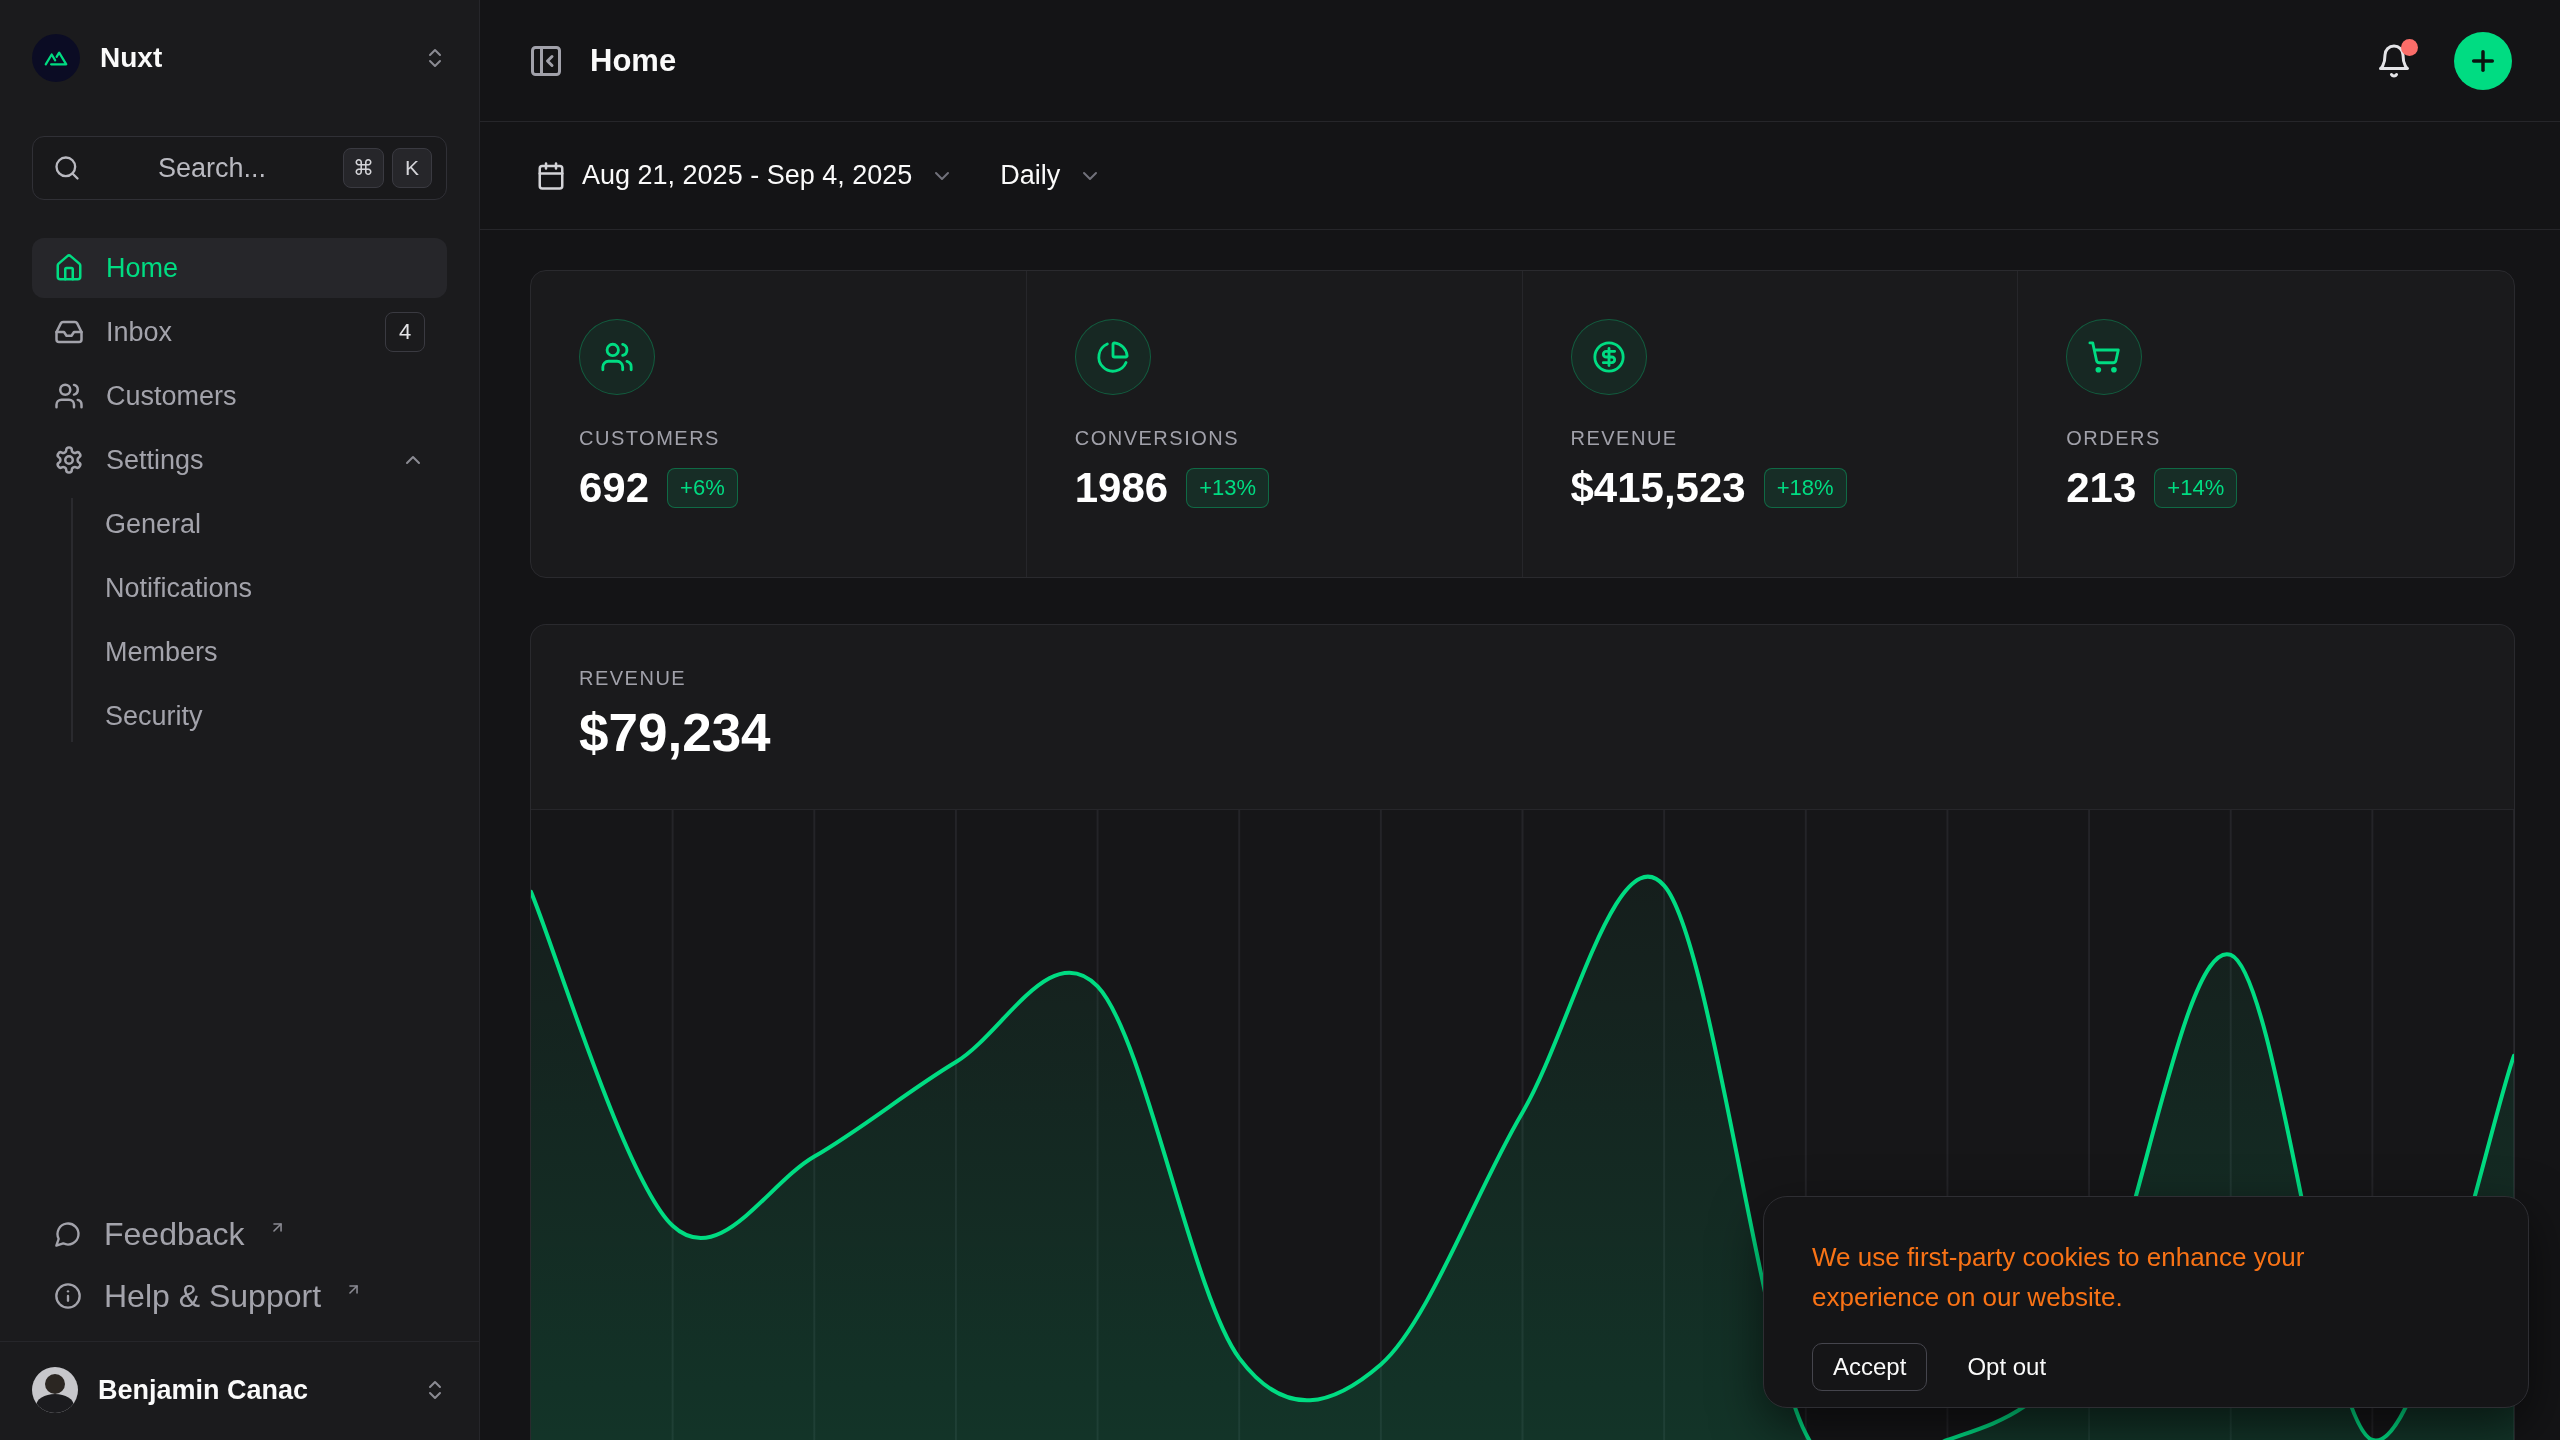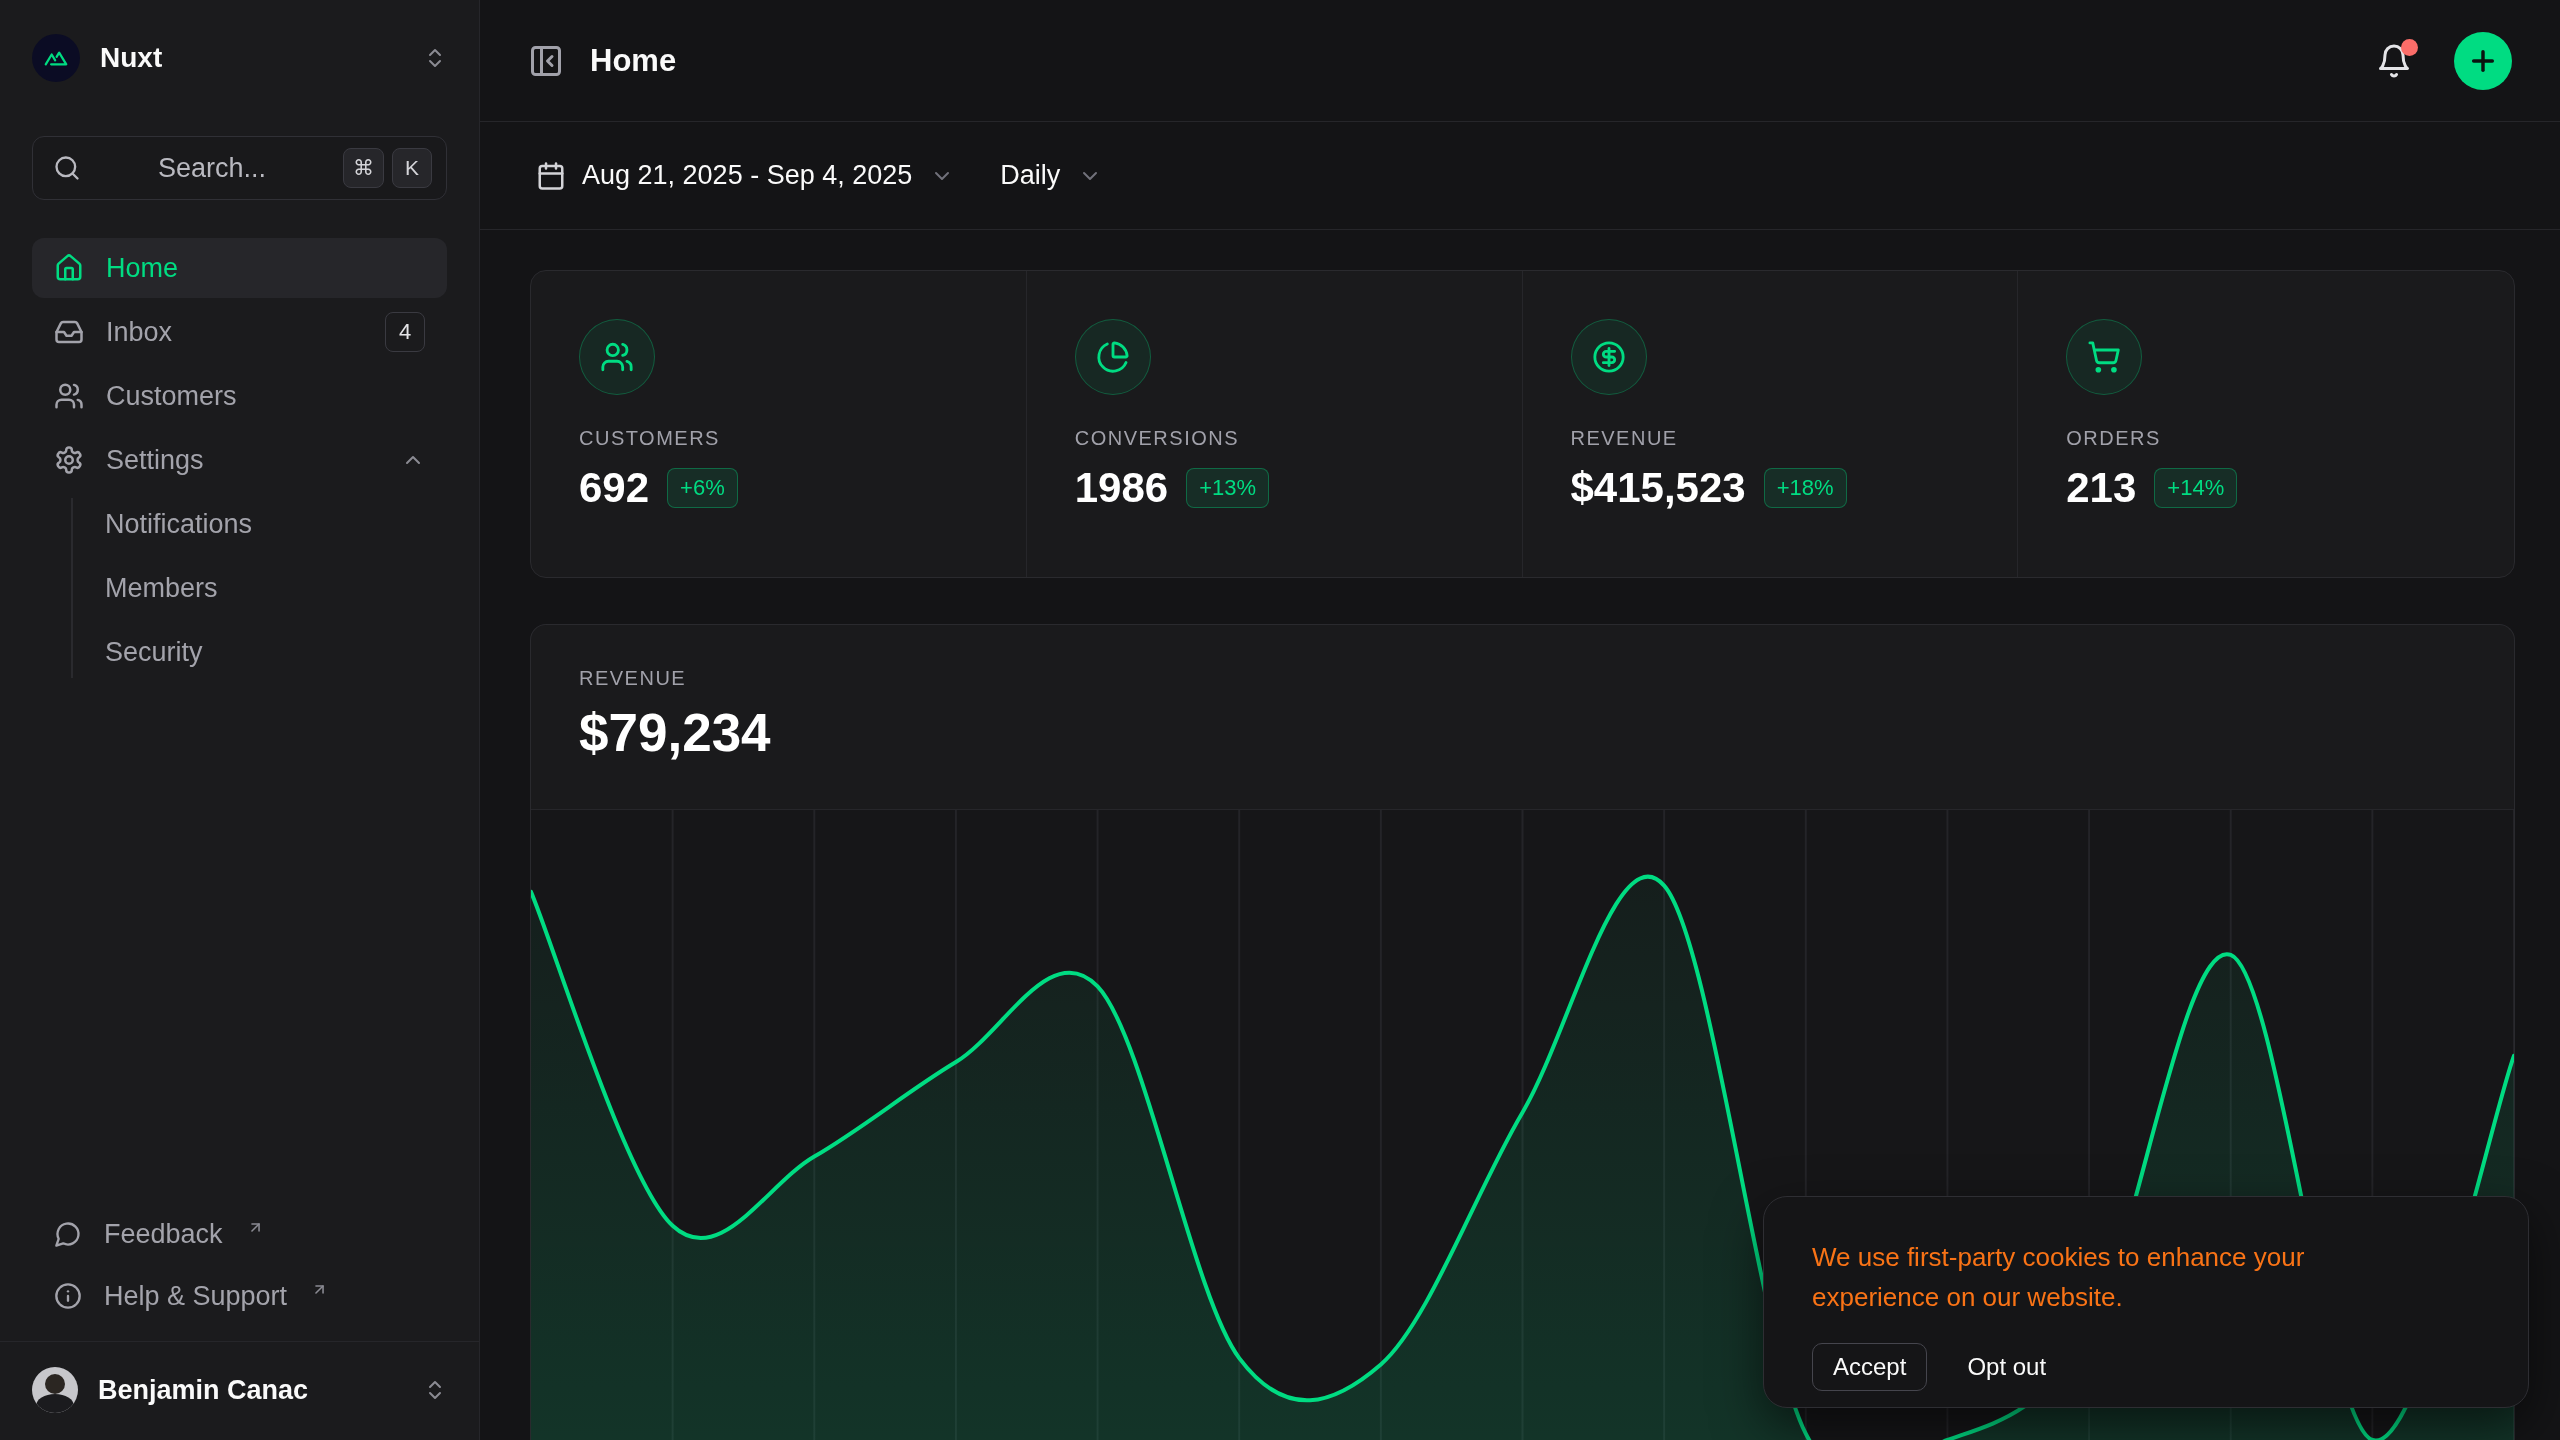--- a/index.html
+++ b/index.html
@@ -35,21 +35,21 @@
     display:flex; align-items:center; justify-content:center; font-size:22px; color:#e4e4e7; }
   .nav-chevron { margin-left:auto; color:#8b8b93; display:flex; }
 
   .subnav { position:relative; display:flex; flex-direction:column; }
   .subnav .tree-line { position:absolute; left:39px; top:4px; bottom:8px; width:2px; background:#2a2a2e; }
   .subnav-item { height:60px; margin-bottom:4px; display:flex; align-items:center; padding-left:73px;
     color:#a3a3ab; font-size:27px; font-weight:500; border-radius:12px; cursor:pointer; }
 
   .sidebar-bottom { margin-top:auto; display:flex; flex-direction:column; padding-bottom:0; }
   .foot-item { height:62px; display:flex; align-items:center; padding:0 22px; gap:22px;
-    color:#a3a3ab; font-size:27px; font-weight:500; border-radius:12px; cursor:pointer; }
+    color:#a3a3ab; font-size:32px; font-weight:500; border-radius:12px; cursor:pointer; }
   .foot-item .nico { display:flex; color:#a3a3ab; }
   .ext-arrow { display:flex; margin-left:2px; margin-bottom:14px; color:#8b8b93; }
 
   .user-section { margin:14px -32px 0; border-top:1px solid #26262a; padding:16px 32px 18px; }
   .user-row { height:64px; display:flex; align-items:center; gap:20px; border-radius:12px; cursor:pointer; }
   .avatar { width:46px; height:46px; border-radius:50%; background:#c7c7cb; position:relative; overflow:hidden; }
   .avatar .head { position:absolute; left:13px; top:7px; width:20px; height:20px; border-radius:50%; background:#2b2622; }
   .avatar .body { position:absolute; left:4px; top:27px; width:38px; height:24px; border-radius:50% 50% 0 0; background:#1b1b1e; }
   .user-name { font-size:27px; font-weight:600; color:#fafafa; }
 
@@ -186,20 +186,23 @@
       <span>Settings</span>
       <span class="nav-chevron">
         <svg width="24" height="24" viewBox="0 0 24 24" fill="none" stroke="currentColor" stroke-width="2" stroke-linecap="round" stroke-linejoin="round">
             <path d="m18 15-6-6-6 6"></path>
           </svg>
       </span>
     </div>
 
     <div class="subnav">
       <span class="tree-line"></span>
+      <div class="subnav-item">
+          <span>General</span>
+        </div>
       <div class="subnav-item">
           <span>Notifications</span>
         </div>
       <div class="subnav-item">
           <span>Members</span>
         </div>
       <div class="subnav-item">
           <span>Security</span>
         </div>
     </div>

